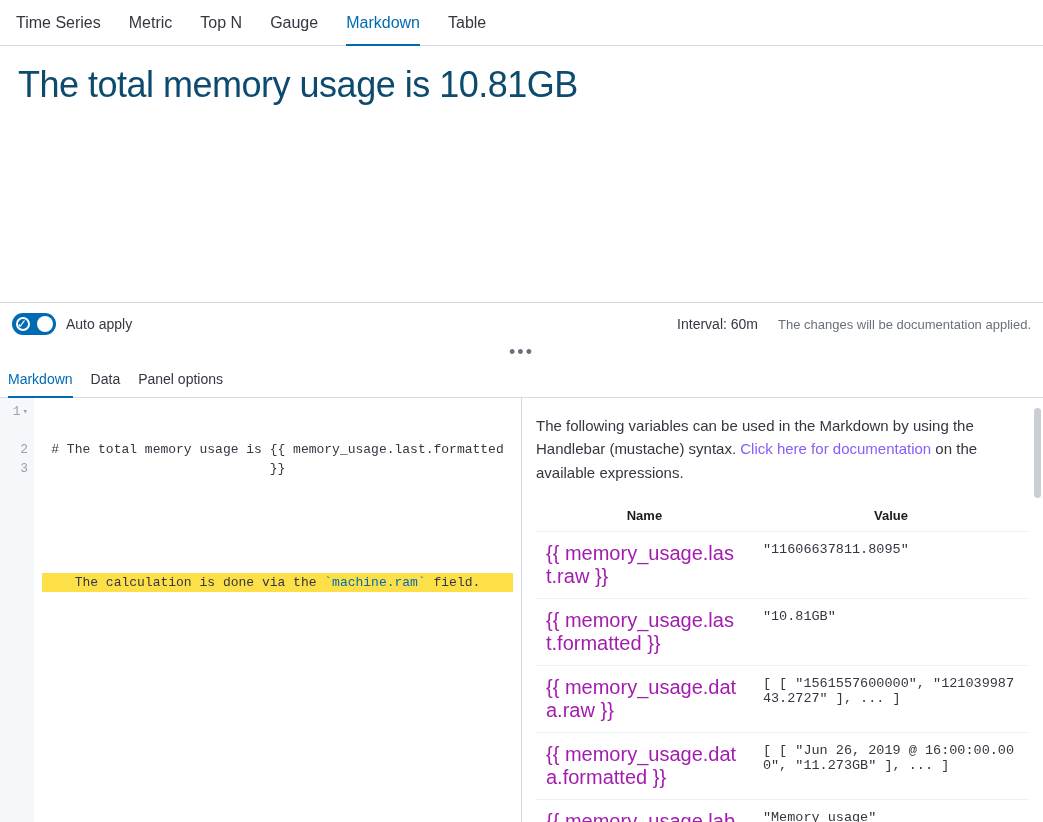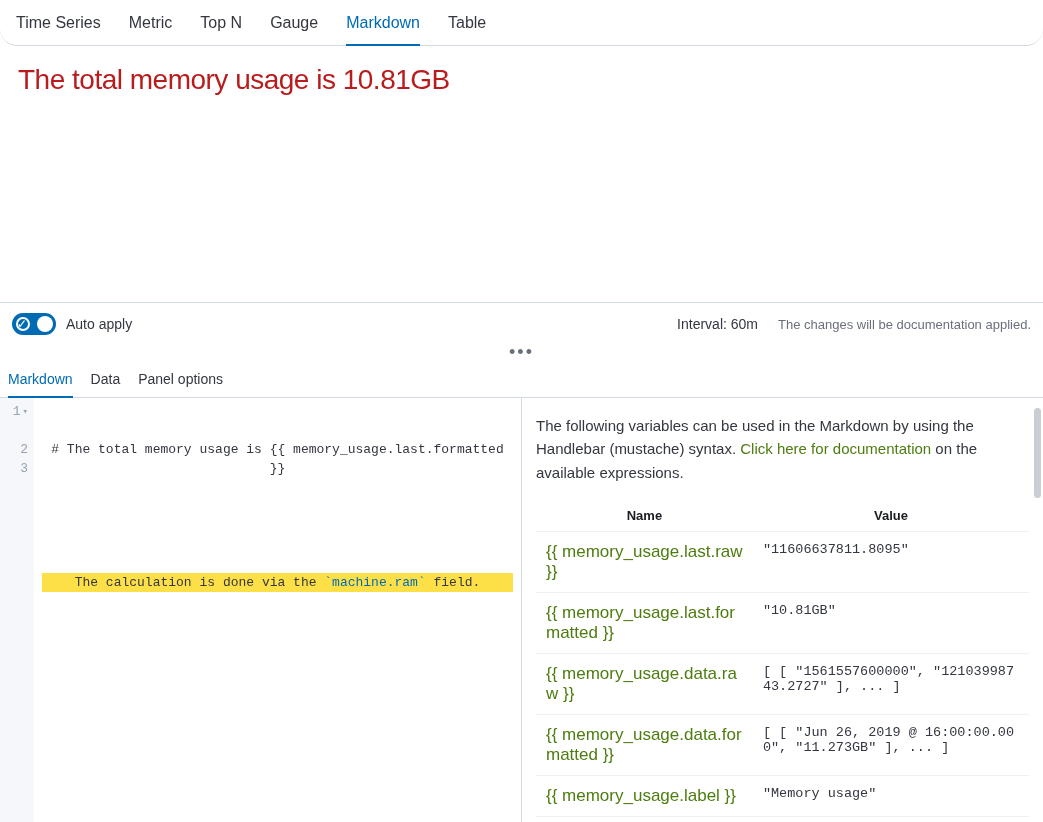--- a/index.html
+++ b/index.html
@@ -10,21 +10,20 @@
     background: #fff;
     width: 1043px;
   }
   .tabs {
     display: flex;
     border-bottom: 1px solid #d3dae6;
     padding: 0 16px;
     gap: 28px;
     align-items: flex-end;
     height: 46px;
-    border-radius: 17px;
   }
   .tab {
     padding: 12px 0 13px 0;
     font-size: 16px;
     color: #343741;
     cursor: pointer;
     position: relative;
   }
   .tab.active {
     color: #006bb4;
@@ -34,23 +33,23 @@
     position: absolute;
     left: 0; right: 0; bottom: -1px;
     height: 2px;
     background: #006bb4;
   }
   .preview {
     padding: 18px 18px 18px 18px;
     min-height: 256px;
   }
   .preview h1 {
-    font-size: 28px;
+    font-size: 36px;
     font-weight: 400;
-    color: #b91c1c;
+    color: #0c4a6e;
     margin-bottom: 20px;
     letter-spacing: -0.5px;
   }
   .preview p {
     font-size: 16px;
     color: #343741;
   }
   .preview code {
     font-family: "SFMono-Regular", Consolas, "Liberation Mono", Menlo, monospace;
     background: #f5f7fa;
@@ -176,43 +175,43 @@
     padding: 16px 14px 16px 14px;
     overflow-y: auto;
     position: relative;
   }
   .ref-pane p {
     font-size: 15px;
     line-height: 1.55;
     margin-bottom: 12px;
     color: #343741;
   }
-  .ref-pane a { color: #4d7c0f; text-decoration: none; cursor: pointer;}
+  .ref-pane a { color: #8b5cf6; text-decoration: none; cursor: pointer;}
   .var-table {
     width: 100%;
     border-collapse: collapse;
     font-size: 14px;
     margin-top: 16px;
   }
   .var-table th {
     font-weight: 600;
     color: #1a1c21;
     text-align: center;
     padding: 8px 10px;
     border-bottom: 1px solid #eef0f4;
     font-size: 13px;
   }
   .var-table td {
     padding: 10px 10px;
     border-bottom: 1px solid #eef0f4;
     vertical-align: top;
   }
   .var-table td.name {
-    color: #4d7c0f;
-    font-size: 17px;
+    color: #a21caf;
+    font-size: 20px;
     width: 44%;
     word-break: break-all;
     cursor: pointer;
   }
   .var-table td.val {
     font-family: "SFMono-Regular", Consolas, "Liberation Mono", Menlo, monospace;
     font-size: 13.5px;
     color: #343741;
     word-break: break-all;
   }

